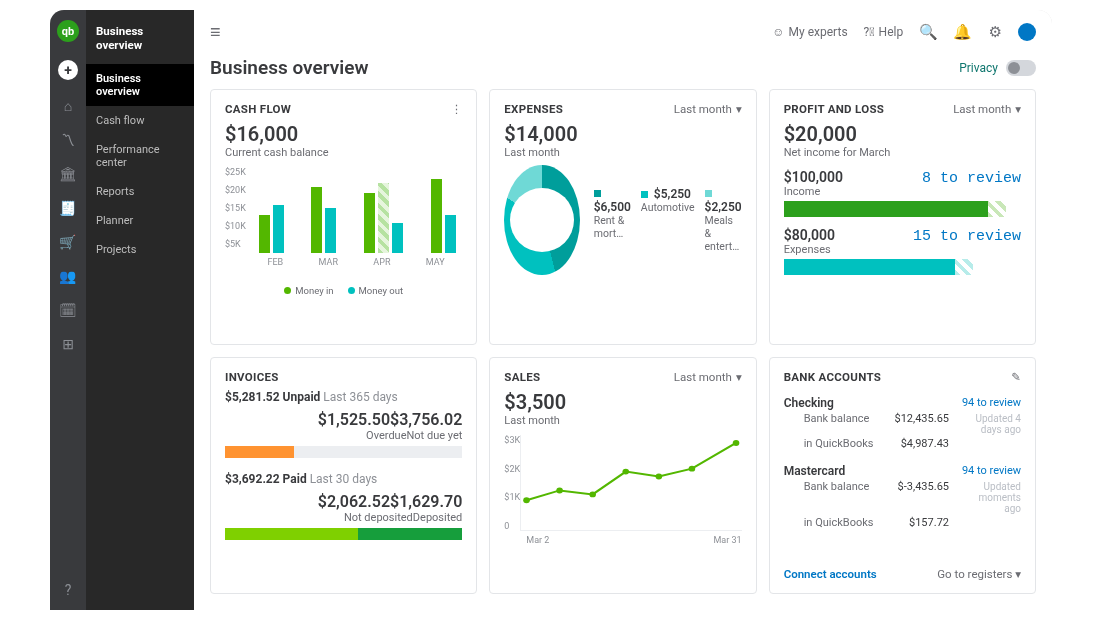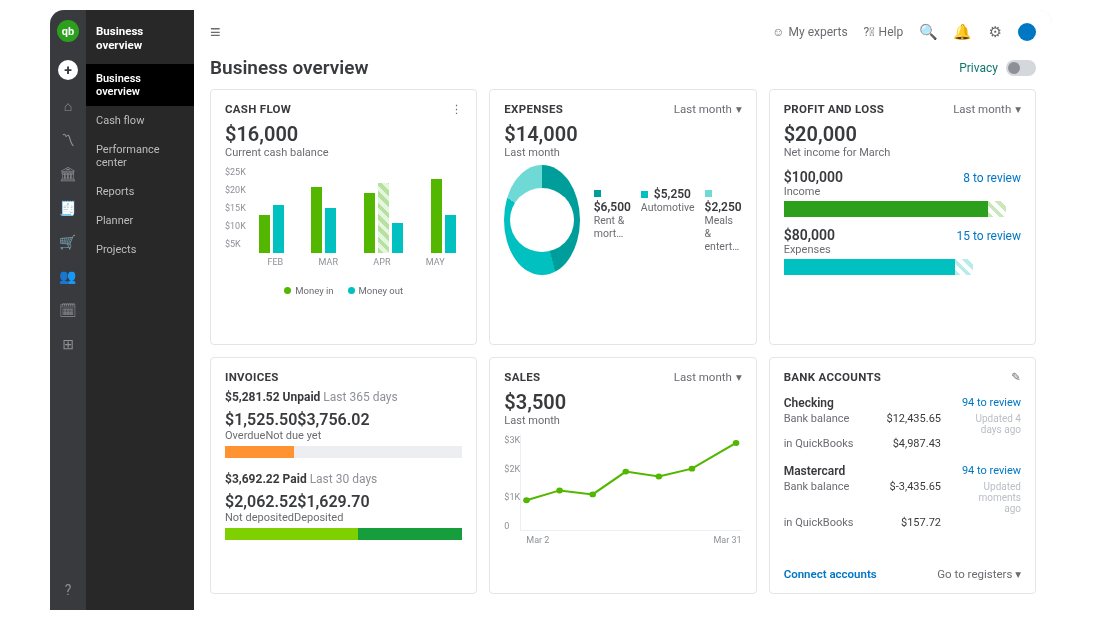--- a/index.html
+++ b/index.html
@@ -75,39 +75,39 @@
     background:conic-gradient(#009e9b 0 46%, #00c1bf 46% 84%, #6fd9d6 84% 100%);
     display:flex;align-items:center;justify-content:center;}
   .donut::after{content:"";width:64px;height:64px;border-radius:50%;background:#fff;}
   .exp-list{display:flex;flex-direction:row;gap:10px;font-size:11px;}
   .exp-item .amt{font-weight:600;font-size:12px;}
   .exp-item .lbl{color:#6b6c72;font-size:10.5px;}
   .sq{width:7px;height:7px;display:inline-block;margin-right:6px;}
   
   .pl-row{margin-top:10px;}
   .pl-top{display:flex;justify-content:space-between;align-items:baseline;}
-  .pl-top .link{color:#0077c5;font-size:12px;cursor:pointer;}
+  .pl-top .link{color:#0077c5;font-size:15px;cursor:pointer;font-family:Liberation Mono, monospace;}
   .pl-bar{height:16px;margin-top:3px;position:relative;width:100%;background:transparent;display:flex;}
   .pl-bar .fill{height:100%;}
   .pl-bar .hatch{height:100%;width:18px;background:repeating-linear-gradient(45deg,#c9e7b8 0 4px,#fff 4px 8px);}
   
-  .inv-line{display:flex;justify-content:flex-start;align-items:baseline;margin-top:6px;}
+  .inv-line{display:flex;justify-content:flex-end;align-items:baseline;margin-top:6px;}
   .inv-b{font-size:16px;font-weight:600;}
   .prog{height:12px;background:#eceef1;display:flex;margin-top:4px;}
   
   .sales-chart{margin-top:8px;display:flex;}
   .sales-y{display:flex;flex-direction:column;justify-content:space-between;font-size:9px;color:#8d9096;height:96px;}
   .sales-plot{flex:1;height:96px;position:relative;border-left:1px solid #eceef1;border-bottom:1px solid #eceef1;}
   .sales-x{display:flex;justify-content:space-between;font-size:9px;color:#8d9096;margin-top:4px;padding-left:22px;}
   
   .bank-acct{margin-top:6px;}
   .bank-hd{display:flex;justify-content:space-between;}
   .bank-hd .nm{font-weight:600;}
   .bank-hd .rev{color:#0077c5;font-size:11px;cursor:pointer;}
-  .bank-row{display:flex;gap:10px;font-size:11px;color:#6b6c72;margin-top:2px;align-items:baseline;}
+  .bank-row{display:flex;gap:2px;font-size:11px;color:#6b6c72;margin-top:2px;align-items:baseline;margin-left:20px;}
   .bank-row .v{color:#393a3d;margin-left:auto;}
   .bank-row .upd{color:#babec5;font-size:10px;margin-left:10px;text-align:right;width:60px;}
   .bank-foot{display:flex;justify-content:space-between;margin-top:auto;font-size:11.5px;}
   .bank-foot .link{color:#0077c5;font-weight:600;cursor:pointer;}
   svg{display:block;}
 </style>
 </head>
 <body>
 
 <div class="laptop">

